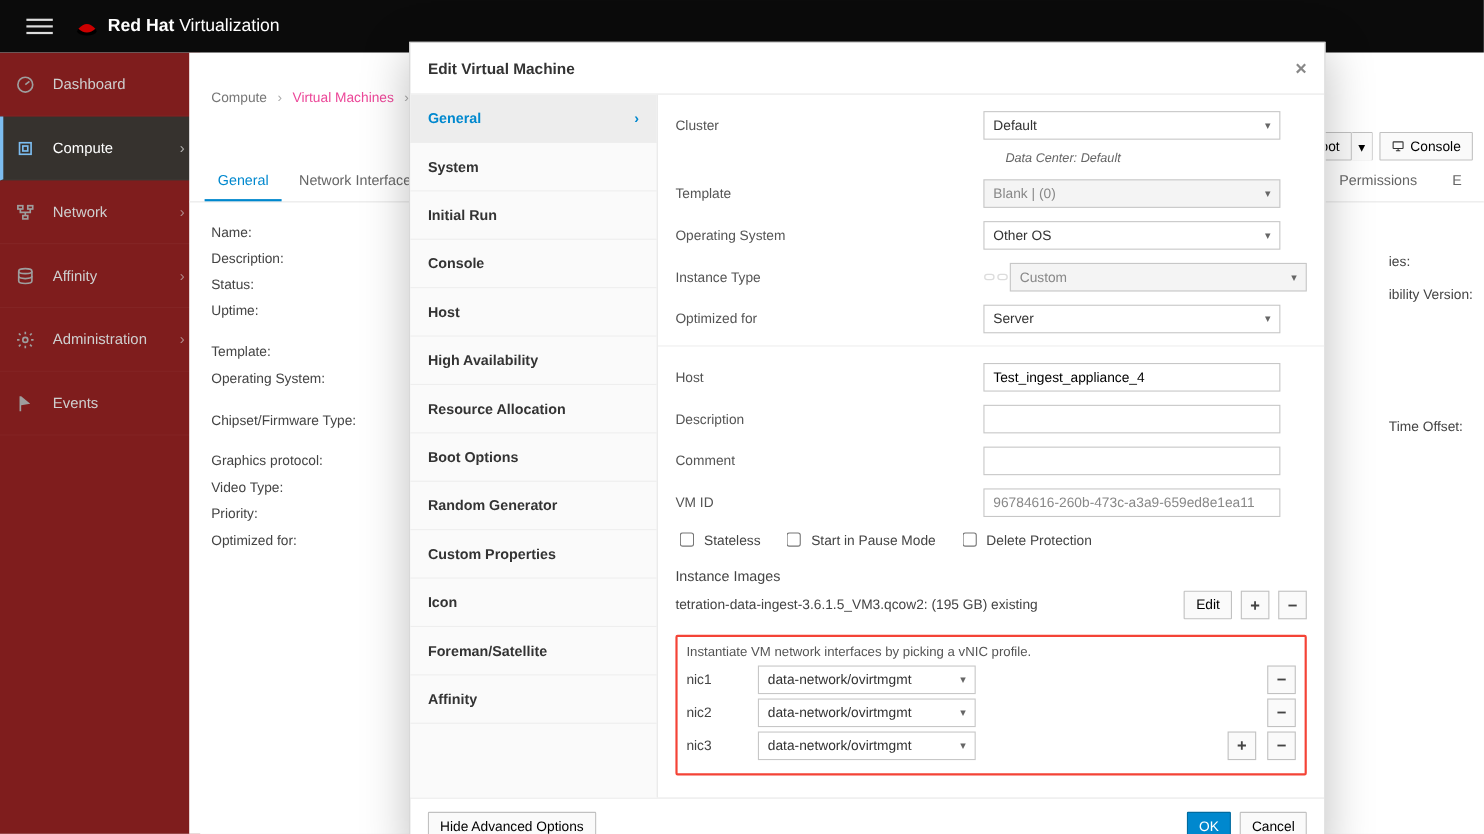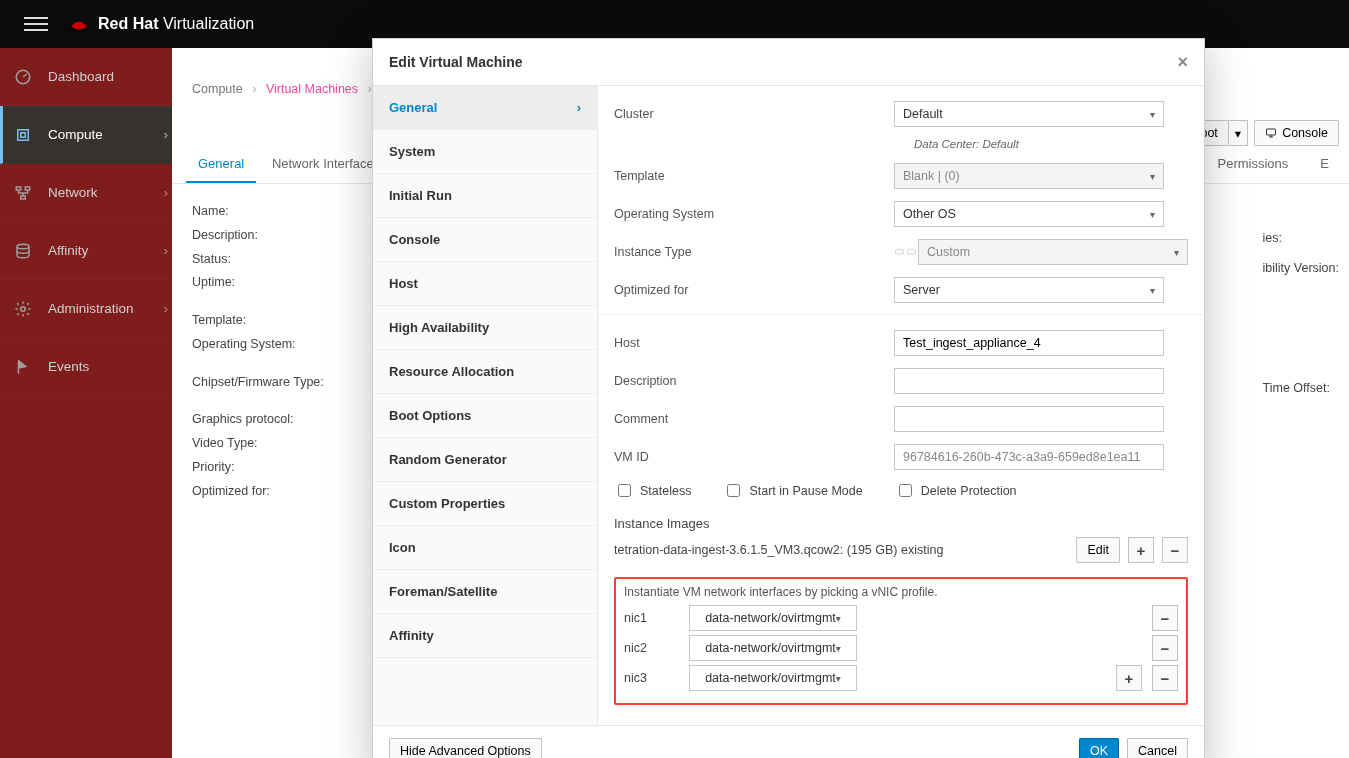--- a/index.html
+++ b/index.html
@@ -46,31 +46,31 @@
   .form-area { flex:1; padding:14px 16px 20px; overflow:auto; }
   .frow { display:flex; align-items:center; margin-bottom:10px; min-height:28px; }
   .frow label { width:280px; color:#555; font-size:12.5px; }
   .frow .ctrl { flex:1; }
   .select, input[type=text].tin { width:270px; border:1px solid #c7c7c7; background:#fff; height:26px; padding:0 8px; font-size:12.5px; }
   .select { display:inline-flex; align-items:center; justify-content:space-between; }
   .select .car { color:#666; font-size:10px; }
   .select.disabled, .tin.disabled { background:#f4f4f4; color:#888; }
   .subnote { font-size:11.5px; font-style:italic; color:#666; margin:2px 0 12px 300px; }
   .hr { border-top:1px solid #eee; margin:10px -16px 14px; }
-  .cbrow { display:flex; gap:32px; margin:8px 0 14px; align-items:center; }
+  .cbrow { display:flex; gap:20px; margin:8px 0 14px; align-items:center; }
   .cbrow label { display:flex; align-items:center; gap:6px; font-size:12.5px; color:#444; }
   .section-label { font-size:13px; color:#444; margin-top:16px; }
   .imgrow { display:flex; align-items:center; gap:8px; margin:6px 0 14px; }
   .imgrow .desc { flex:1; font-size:12.5px; color:#444; }
   .iconbtn { width:26px; height:26px; border:1px solid #c1c1c1; background:#fafafa; display:inline-flex; align-items:center; justify-content:center; cursor:pointer; font-size:15px; font-weight:600; color:#444; }
   .highlight-box { border:2px solid #f44336; border-radius:2px; padding:6px 8px 8px; }
   .nic-note { font-size:12px; color:#555; margin-bottom:6px; }
   .nicrow { display:flex; align-items:center; gap:10px; margin-bottom:4px; }
   .nicrow .nic-label { width:55px; font-size:12.5px; color:#444; }
-  .nicrow .select { width:168px; height:26px;justify-content:center; }
+  .nicrow .select { width:198px; height:26px; }
   .nicrow .spacer { flex:1; }
   .chain-icon { width:24px; opacity:.5; }
   .modal-foot { border-top:1px solid #e7e7e7; padding:12px 16px; display:flex; align-items:center; }
   .modal-foot .right { margin-left:auto; display:flex; gap:8px; }
 </style>
 </head>
 <body>
 
 <div class="masthead">
   <div class="hamburger">

